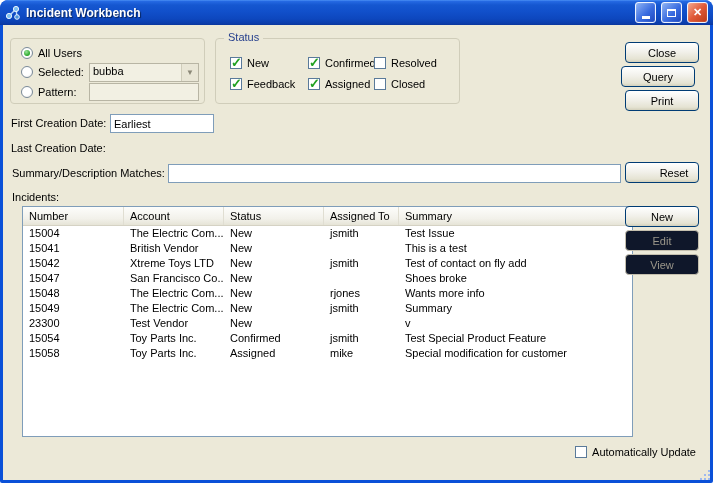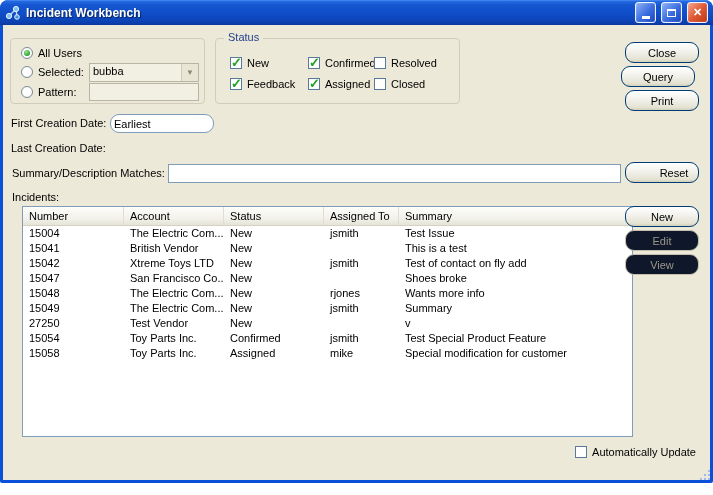--- a/index.html
+++ b/index.html
@@ -35,21 +35,21 @@
     background:radial-gradient(circle at 35% 30%, #ffffff 55%, #e4e4e0); position:relative; flex:0 0 auto; }
   .radio[data-checked="true"]::after { content:""; position:absolute; inset:2px; border-radius:50%;
     background:radial-gradient(circle at 38% 32%, #9ae49a, #1ea11e 75%); }
 
   .cb-row { display:flex; align-items:center; gap:5px; }
   .cb { width:12px; height:12px; border:1px solid #5a7a9a; box-sizing:border-box; background:#fff; position:relative; flex:0 0 auto; }
   .cb[data-checked="true"]::after { content:"\2713"; position:absolute; left:0px; top:-3px;
     color:#21A121; font-size:13px; font-weight:bold; }
 
   .btn { position:absolute; width:74px; height:21px; box-sizing:border-box;
-    border:1px solid #003C74; border-radius:9px;
+    border:1px solid #003C74; border-radius:4px;
     background:linear-gradient(180deg,#ffffff 0%,#f2f1eb 45%,#e5e3d3 85%,#d3d0bb 100%);
     display:flex; align-items:center; justify-content:center; font-size:11px; cursor:default; }
   .btn[data-disabled="true"] { border-color:#c4bfae; color:#9a968a; background:#0f172a; }
 
   .txt { position:absolute; border:1px solid #7F9DB9; background:#fff; font-family:inherit; font-size:11px;
     padding:1px 3px; box-sizing:border-box; outline:none; }
   .txt[data-disabled="true"] { background:#f2f0e3; border-color:#b8b5a4; }
 
   .combo { position:absolute; border:1px solid #b8b5a4; background:#f2f0e3; box-sizing:border-box;
     display:flex; align-items:stretch; }
@@ -143,21 +143,21 @@
           <span>Closed</span>
         </label>
       </div>
     </div>
 
     <div class="btn" style="left:622px; top:17px;">Close</div>
     <div class="btn" style="left:618px; top:41px;">Query</div>
     <div class="btn" style="left:622px; top:65px;">Print</div>
 
     <span class="label" style="left:8px; top:92px;">First Creation Date:</span>
-    <input class="txt" style="left: 107px; top: 89px; width: 104px; height: 19px; border-radius: 9px;" value="Earliest">
+    <input class="txt" style="left: 107px; top: 89px; width: 104px; height: 19px;" value="Earliest">
     <span class="label" style="left:8px; top:117px;">Last Creation Date:</span>
 
     <span class="label" style="left:9px; top:142px;">Summary/Description Matches:</span>
     <input class="txt" style="left: 165px; top: 139px; width: 453px; height: 19px;" value="">
     <div class="btn" style="left:622px; top:137px;padding-left:24px;">Reset</div>
 
     <span class="label" style="left:9px; top:166px;">Incidents:</span>
     <div class="table">
       <div class="thead">
         <span class="th c0">Number</span>
@@ -202,21 +202,21 @@
         <span class="td c4">Wants more info</span>
       </div>
       <div class="trow">
         <span class="td c0">15049</span>
         <span class="td c1">The Electric Com...</span>
         <span class="td c2">New</span>
         <span class="td c3">jsmith</span>
         <span class="td c4">Summary</span>
       </div>
       <div class="trow">
-        <span class="td c0">27250</span>
+        <span class="td c0">23300</span>
         <span class="td c1">Test Vendor</span>
         <span class="td c2">New</span>
         <span class="td c3"></span>
         <span class="td c4">v</span>
       </div>
       <div class="trow">
         <span class="td c0">15054</span>
         <span class="td c1">Toy Parts Inc.</span>
         <span class="td c2">Confirmed</span>
         <span class="td c3">jsmith</span>

